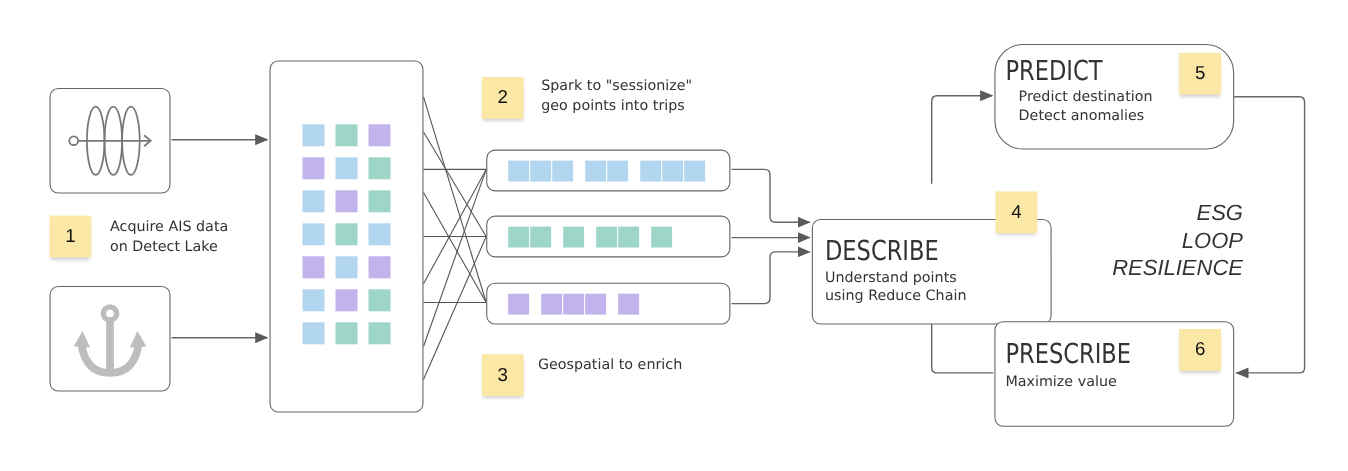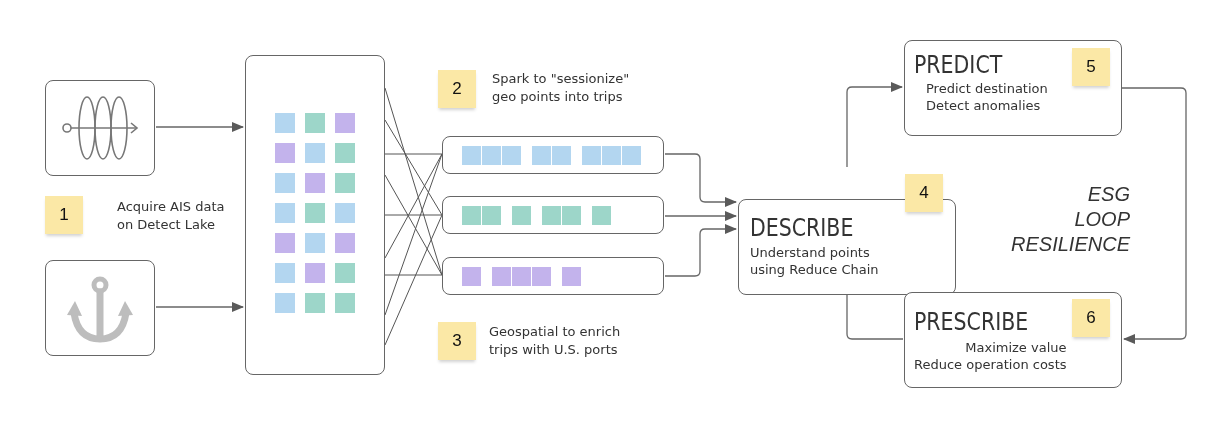--- a/index.html
+++ b/index.html
@@ -67,21 +67,21 @@
       <ellipse cx="41" cy="47" rx="8" ry="31"></ellipse>
       <ellipse cx="57" cy="47" rx="8" ry="31"></ellipse>
       <ellipse cx="73" cy="47" rx="8" ry="31"></ellipse>
     </g>
   </svg>
 </div>
 
 <div class="sticky" style="left:45px;top:196px;">
     <span>1</span>
   </div>
-<div class="caption" style="left:117px;top:198px;">
+<div class="caption" style="left:100px;top:198px;">
   <div>Acquire AIS data</div>
   <div>on Detect Lake</div>
 </div>
 
 <div class="box" style="left:45px;top:260px;width:110px;height:96px;">
   <svg width="108" height="94">
     <g fill="none" stroke="#bdbdbd" stroke-width="7" stroke-linecap="round">
       <circle cx="54" cy="24" r="6" stroke-width="5"></circle>
       <line x1="54" y1="31" x2="54" y2="76"></line>
       <path d="M28,52 Q32,78 54,78 Q76,78 80,52"></path>
@@ -155,50 +155,48 @@
       <div class="tsq" style="left: 89px; top: 9px; background: rgb(195, 179, 236);"></div>
       <div class="tsq" style="left: 119px; top: 9px; background: rgb(195, 179, 236);"></div>
     </div>
   </div>
 
 <div class="sticky" style="left:438px;top:322px;">
     <span>3</span>
   </div>
 <div class="caption" style="left:489px;top:323px;">
   <div>Geospatial to enrich</div>
-  <div>trips with U.S. ports</div>
 </div>
 
 <div class="box" style="left:738px;top:167px;width:218px;height:96px;margin-top:32px;">
   <div class="abs big-title" style="left:11px;top:15px;">DESCRIBE</div>
   <div class="abs sub" style="left:11px;top:44px;">
     <div>Understand points</div>
     <div>using Reduce Chain</div>
   </div>
 </div>
 <div class="sticky" style="left:905px;top:174px;">
     <span>4</span>
   </div>
 
-<div class="box" style="left:904px;top:40px;width:218px;height:96px;">
+<div class="box" style="left:904px;top:40px;width:218px;height:96px;border-radius:26px;">
   <div class="abs big-title" style="left:9px;top:11px;">PREDICT</div>
   <div class="abs sub" style="left:21px;top:39px;">
     <div>Predict destination</div>
     <div>Detect anomalies</div>
   </div>
 </div>
 <div class="sticky" style="left:1072px;top:48px;">
     <span>5</span>
   </div>
 
 <div class="box" style="left:904px;top:292px;width:218px;height:96px;">
   <div class="abs big-title" style="left:9px;top:16px;">PRESCRIBE</div>
   <div class="abs sub" style="left:9px;top:46px;text-align:right;">
     <div>Maximize value</div>
-    <div>Reduce operation costs</div>
   </div>
 </div>
 <div class="sticky" style="left:1072px;top:299px;">
     <span>6</span>
   </div>
 
 <div class="loop-label" style="left:990px;top:182px;width:140px;">
   <div>ESG</div>
   <div>LOOP</div>
   <div>RESILIENCE</div>

